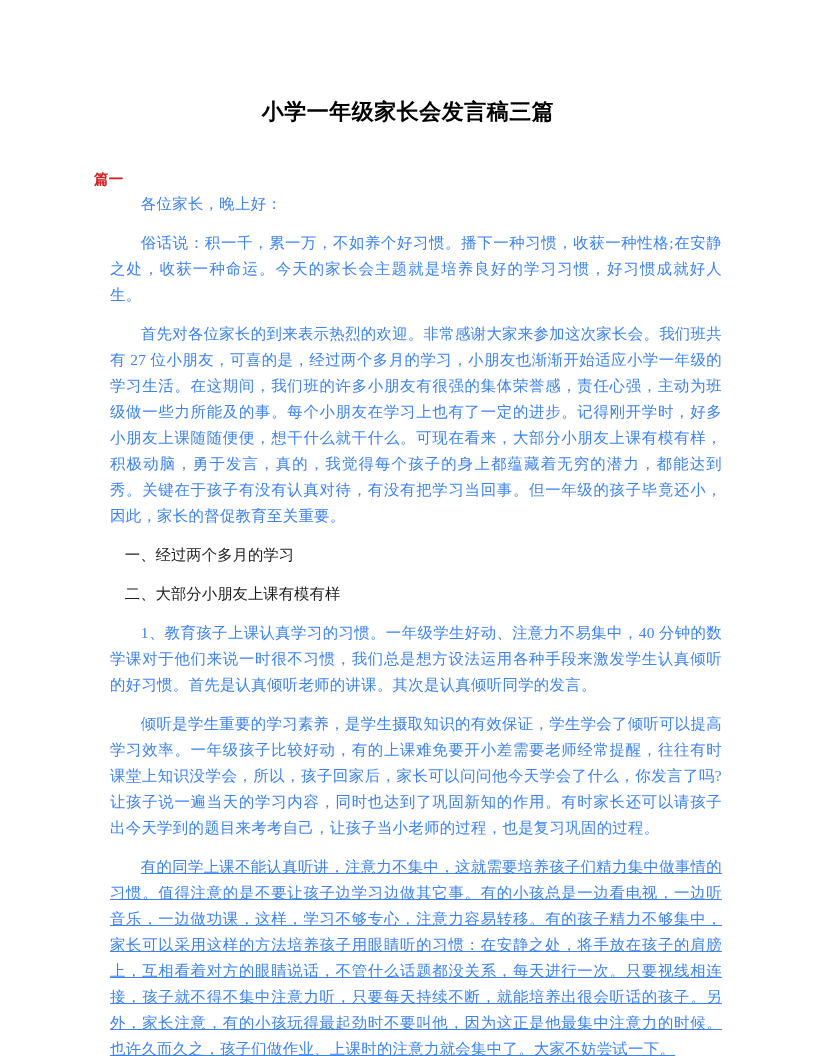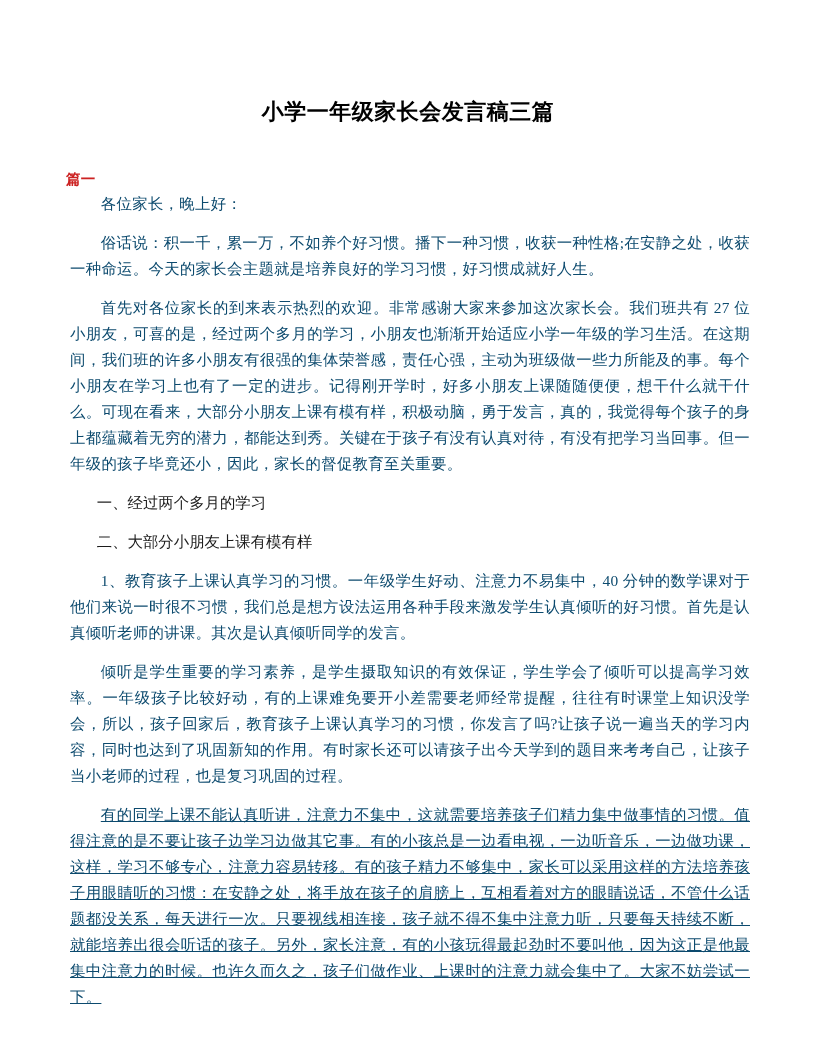--- a/index.html
+++ b/index.html
@@ -12,21 +12,21 @@
     height: 1056px;
     font-family: "Liberation Serif", "DejaVu Serif", serif;
     color: #1a1a1a;
     -webkit-font-smoothing: antialiased;
   }
   .page {
     position: relative;
     width: 816px;
     height: 1056px;
     box-sizing: border-box;
-    padding: 0 66px;
+    padding: 0 94px;
     background: #ffffff;
   }
   .doc-title {
     margin: 0;
     padding-top: 97px;
     text-align: center;
     font-size: 22px;
     font-weight: bold;
     letter-spacing: 0.5px;
     line-height: 30px;
@@ -37,28 +37,28 @@
   }
   .section-marker {
     margin: 12px 0 2px 0;
     font-size: 14.5px;
     font-weight: bold;
     line-height: 19px;
     color: #cc2222;
     letter-spacing: 0.3px;
   }
   p.para {
-    margin: 0 0 13px 4px;
+    margin: 0 0 13px 16px;
     font-size: 15.4px;
     line-height: 26px;
     text-align: justify;
     text-justify: inter-ideograph;
     text-indent: 2em;
     letter-spacing: 0.02em;
-    color: #0c4a6e;
+    color: #3b82f6;
   }
   p.heading-item {
     margin: 0 0 13px 0;
     font-size: 15.4px;
     line-height: 26px;
     text-indent: 2em;
     color: #1c1c1c;
   }
   p.para:last-child {
     margin-bottom: 0;
@@ -81,18 +81,18 @@
     <p class="para">俗话说：积一千，累一万，不如养个好习惯。播下一种习惯，收获一种性格;在安静之处，收获一种命运。今天的家长会主题就是培养良好的学习习惯，好习惯成就好人生。</p>
 
     <p class="para">首先对各位家长的到来表示热烈的欢迎。非常感谢大家来参加这次家长会。我们班共有 27 位小朋友，可喜的是，经过两个多月的学习，小朋友也渐渐开始适应小学一年级的学习生活。在这期间，我们班的许多小朋友有很强的集体荣誉感，责任心强，主动为班级做一些力所能及的事。每个小朋友在学习上也有了一定的进步。记得刚开学时，好多小朋友上课随随便便，想干什么就干什么。可现在看来，大部分小朋友上课有模有样，积极动脑，勇于发言，真的，我觉得每个孩子的身上都蕴藏着无穷的潜力，都能达到秀。关键在于孩子有没有认真对待，有没有把学习当回事。但一年级的孩子毕竟还小，因此，家长的督促教育至关重要。</p>
 
     <p class="heading-item">一、经过两个多月的学习</p>
 
     <p class="heading-item">二、大部分小朋友上课有模有样</p>
 
     <p class="para">1、教育孩子上课认真学习的习惯。一年级学生好动、注意力不易集中，40 分钟的数学课对于他们来说一时很不习惯，我们总是想方设法运用各种手段来激发学生认真倾听的好习惯。首先是认真倾听老师的讲课。其次是认真倾听同学的发言。</p>
 
-    <p class="para">倾听是学生重要的学习素养，是学生摄取知识的有效保证，学生学会了倾听可以提高学习效率。一年级孩子比较好动，有的上课难免要开小差需要老师经常提醒，往往有时课堂上知识没学会，所以，孩子回家后，教育孩子上课认真学习的习惯，你发言了吗?让孩子说一遍当天的学习内容，同时也达到了巩固新知的作用。有时家长还可以请孩子出今天学到的题目来考考自己，让孩子当小老师的过程，也是复习巩固的过程。</p>
+    <p class="para">倾听是学生重要的学习素养，是学生摄取知识的有效保证，学生学会了倾听可以提高学习效率。一年级孩子比较好动，有的上课难免要开小差需要老师经常提醒，往往有时课堂上知识没学会，所以，孩子回家后，家长可以问问他今天学会了什么，你发言了吗?让孩子说一遍当天的学习内容，同时也达到了巩固新知的作用。有时家长还可以请孩子出今天学到的题目来考考自己，让孩子当小老师的过程，也是复习巩固的过程。</p>
 
     <p class="para">有的同学上课不能认真听讲，注意力不集中，这就需要培养孩子们精力集中做事情的习惯。值得注意的是不要让孩子边学习边做其它事。有的小孩总是一边看电视，一边听音乐，一边做功课，这样，学习不够专心，注意力容易转移。有的孩子精力不够集中，家长可以采用这样的方法培养孩子用眼睛听的习惯：在安静之处，将手放在孩子的肩膀上，互相看着对方的眼睛说话，不管什么话题都没关系，每天进行一次。只要视线相连接，孩子就不得不集中注意力听，只要每天持续不断，就能培养出很会听话的孩子。另外，家长注意，有的小孩玩得最起劲时不要叫他，因为这正是他最集中注意力的时候。也许久而久之，孩子们做作业、上课时的注意力就会集中了。大家不妨尝试一下。</p>
 
   </div>
 </div>
 
 </body></html>

